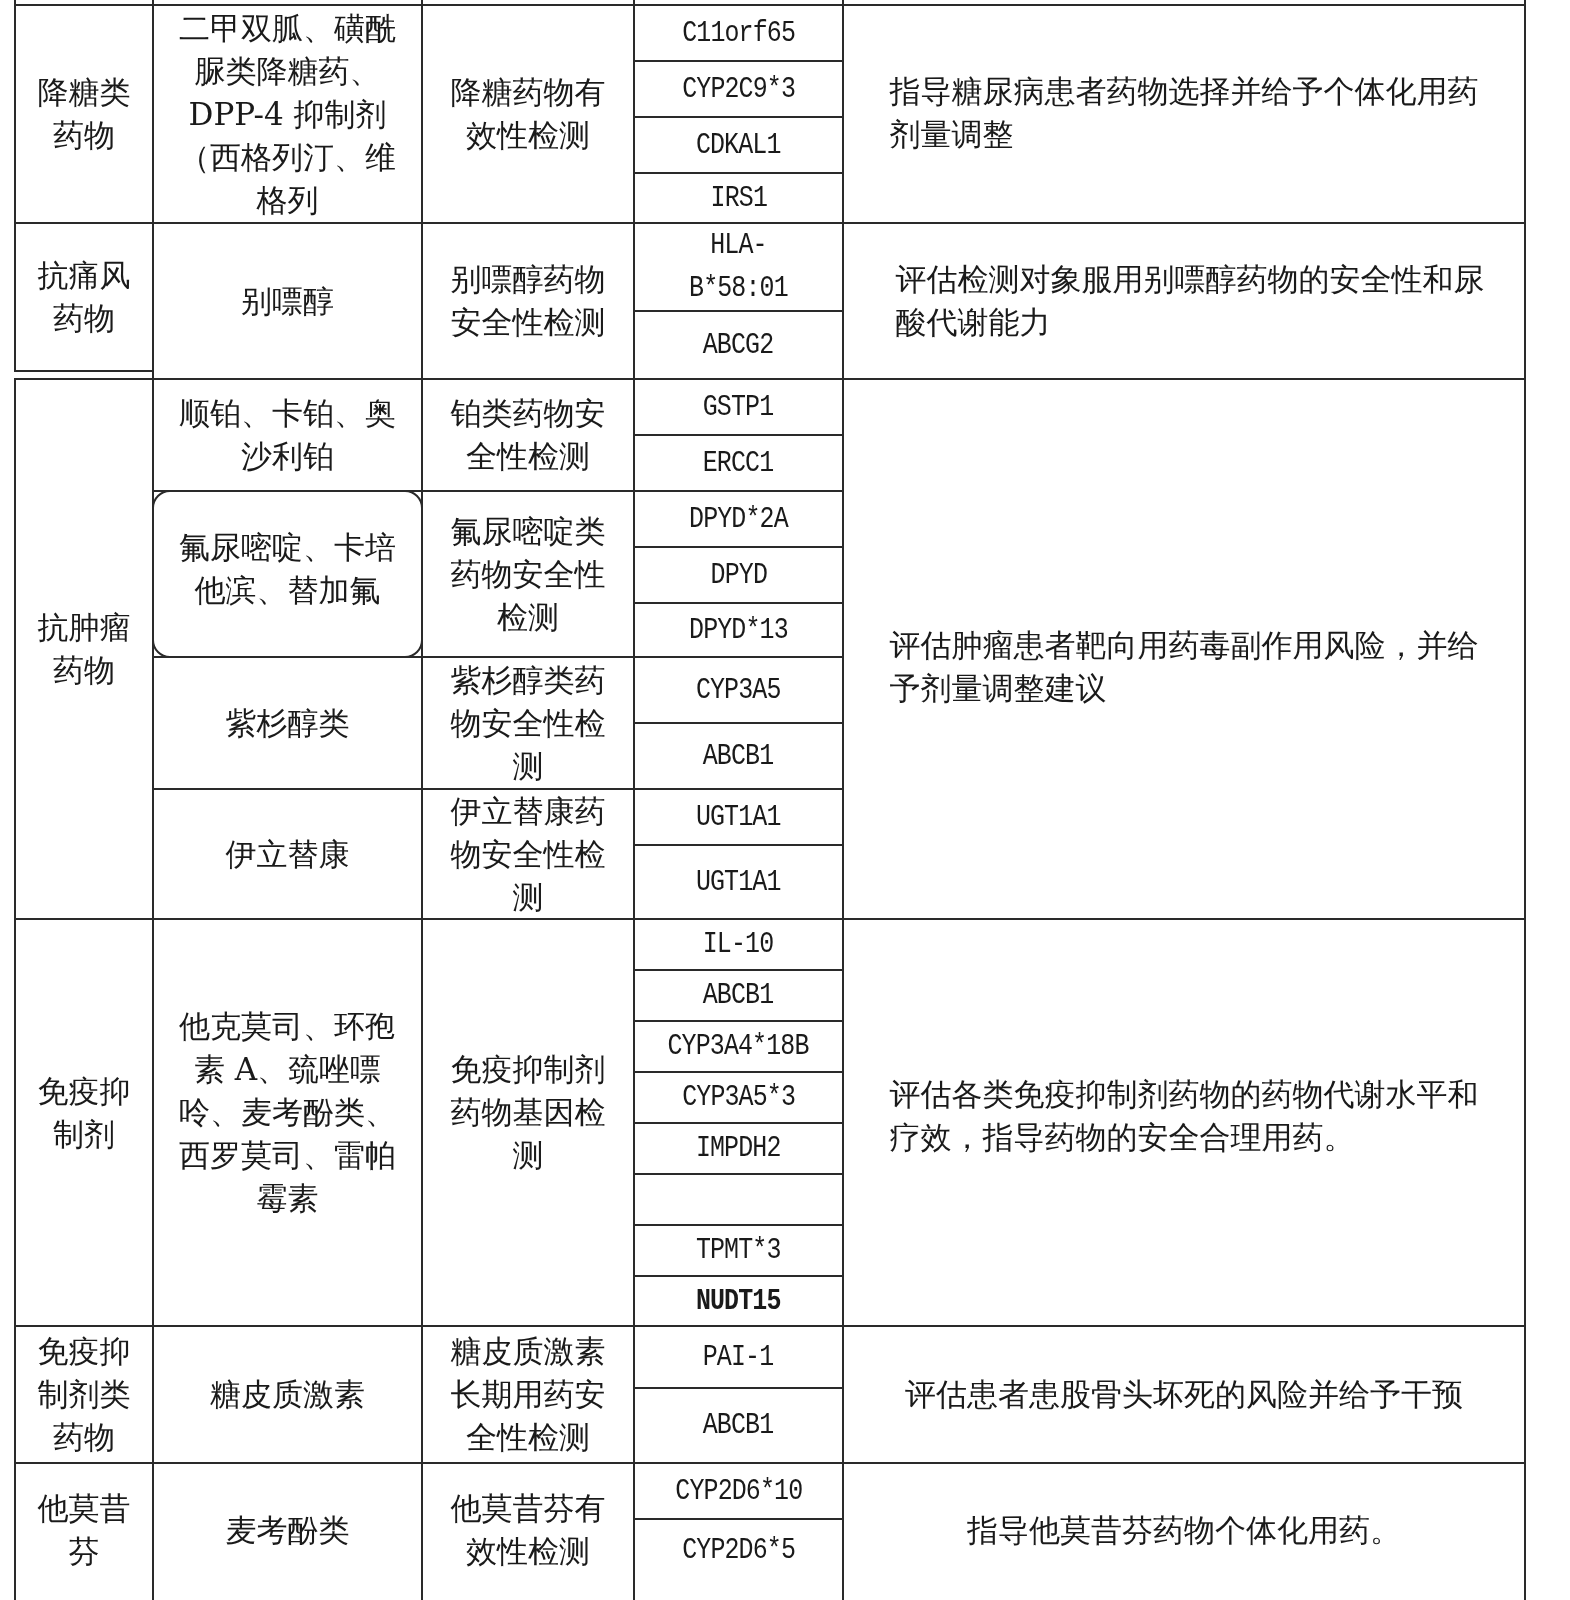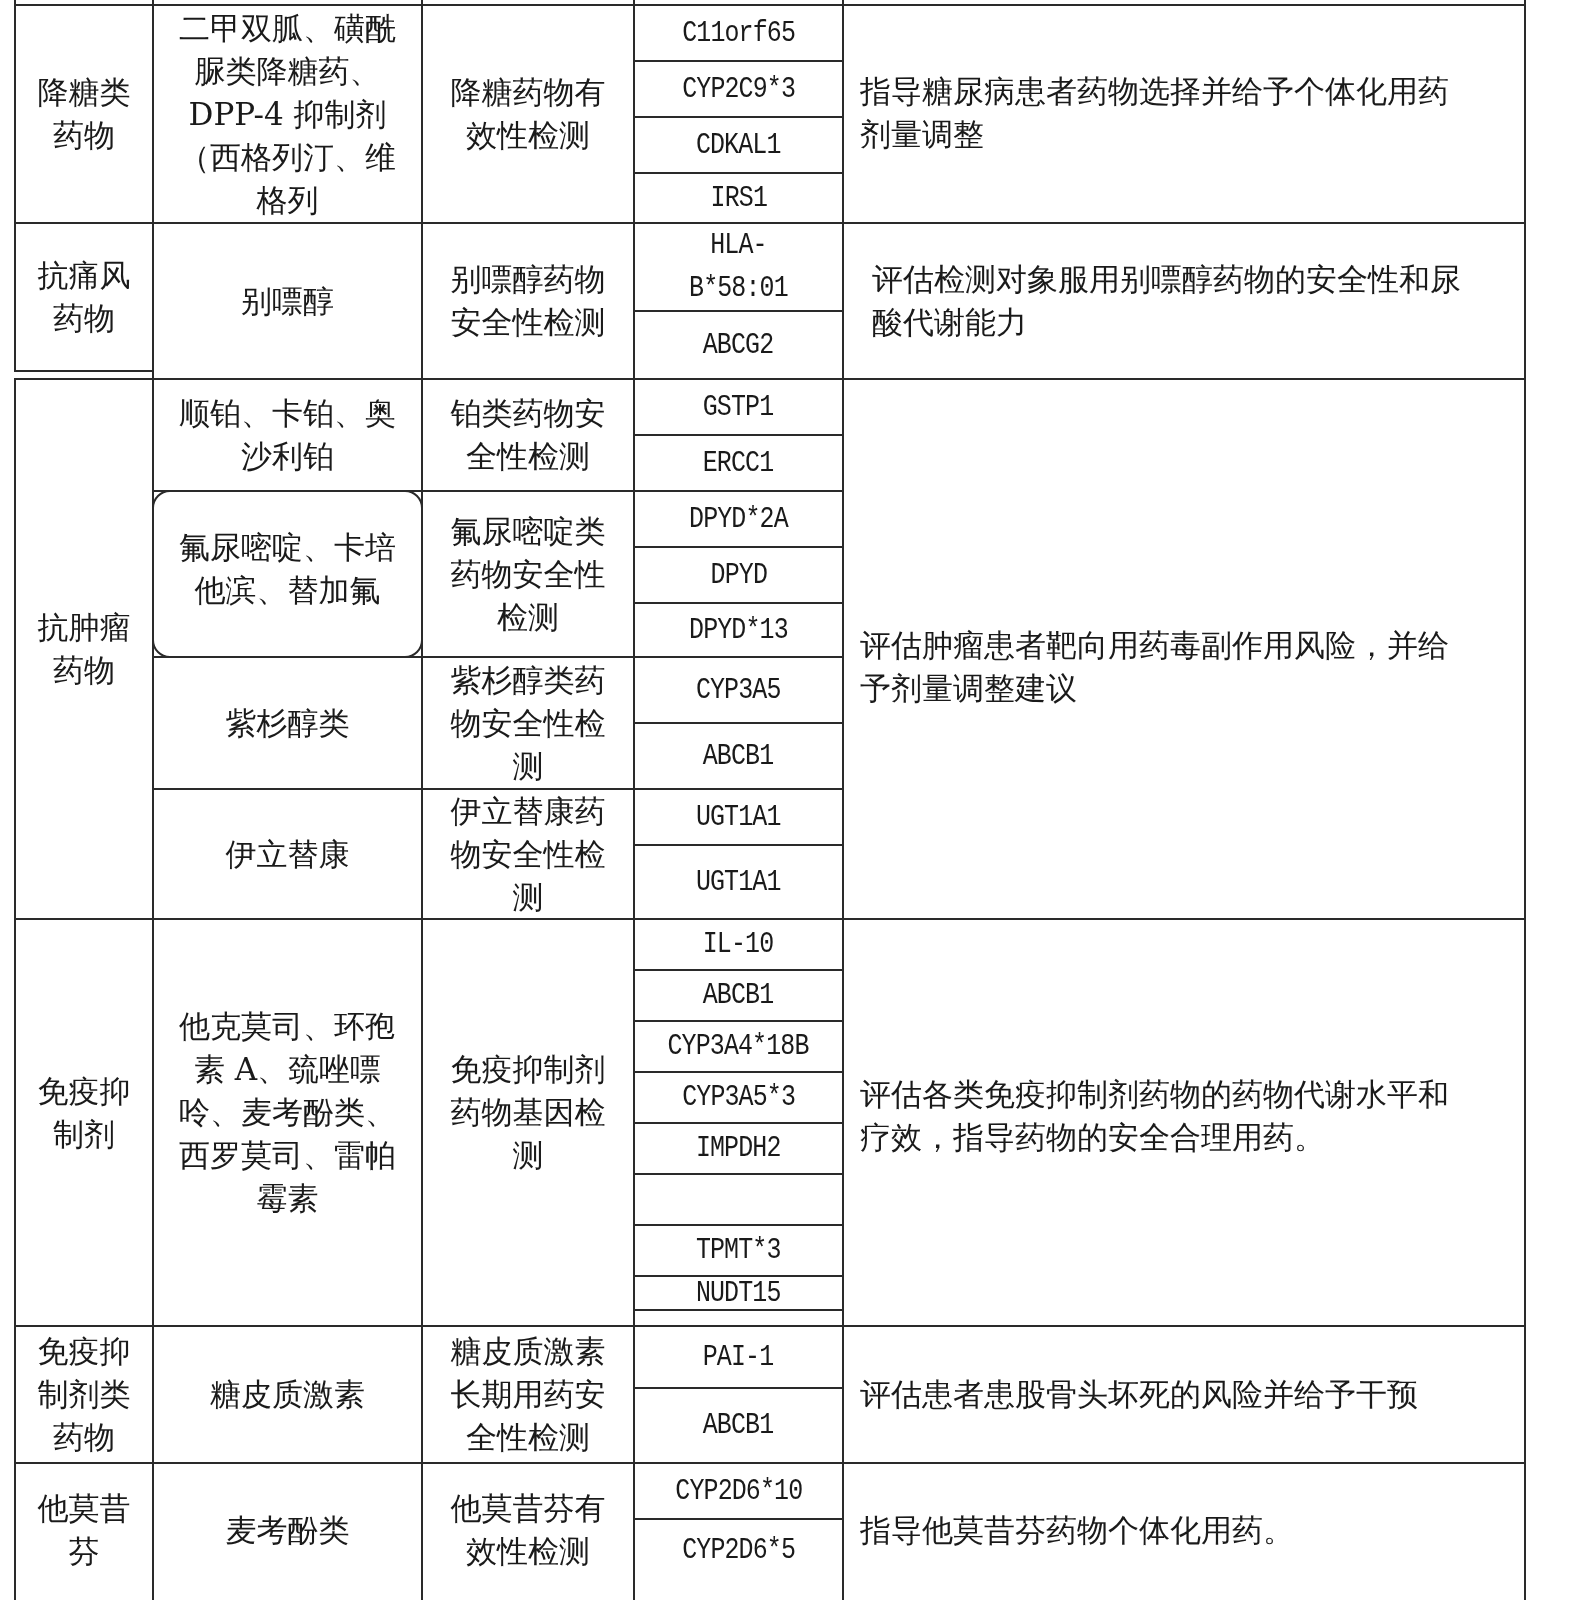--- a/index.html
+++ b/index.html
@@ -5,21 +5,21 @@
   html, body { margin: 0; padding: 0; background: #ffffff; }
   body { width: 1570px; height: 1600px; position: relative; overflow: hidden;
          font-family: "DejaVu Serif", "Liberation Serif", serif; color: #1a1a1a; }
   #table { position: absolute; left: 0; top: 0; width: 1570px; height: 1600px; }
   .cell { position: absolute; box-sizing: border-box; border: 2px solid #2a2a2a;
           display: flex; align-items: center; justify-content: center;
           text-align: center; font-size: 31px; line-height: 43px; padding: 0 14px;
           background: #fff; }
   .cell.gene { font-family: "Liberation Mono", "DejaVu Sans Mono", monospace; font-size: 29px;
                letter-spacing: -1px; padding: 0 2px; transform-origin: center; }
-  .cell.desc { justify-content: flex-start; text-align: left; padding: 0 16px; }
+  .cell.desc { justify-content: center; text-align: left; padding: 0 16px; }
   .cell .txt { display: block; }
   .cell.gene .txt { transform: scaleX(0.86); white-space: nowrap; }
 </style>
 </head>
 <body>
 
 <div id="table">
 
   <div class="cell" style="left:14px;top:-40px;width:140px;height:46px;"></div>
   <div class="cell" style="left:152px;top:-40px;width:271px;height:46px;"></div>
@@ -182,21 +182,21 @@
     </div>
   <div class="cell gene" style="left:633px;top:1071px;width:211px;height:53px;">
       <span class="txt">CYP3A5*3</span>
     </div>
   <div class="cell gene" style="left:633px;top:1122px;width:211px;height:53px;">
       <span class="txt">IMPDH2</span>
     </div>
   <div class="cell gene" style="left:633px;top:1224px;width:211px;height:53px;">
       <span class="txt">TPMT*3</span>
     </div>
-  <div class="cell gene" style="left:633px;top:1275px;width:211px;height:36px;">
+  <div class="cell gene" style="left:633px;top:1275px;width:211px;height:52px;font-weight:bold;">
       <span class="txt">NUDT15</span>
     </div>
   <div class="cell desc" style="left:842px;top:918px;width:684px;height:409px;">
     <span class="txt" style="white-space:pre-line;margin-top:-14px">评估各类免疫抑制剂药物的药物代谢水平和
 疗效，指导药物的安全合理用药。</span>
   </div>
 
   <div class="cell" style="left:14px;top:1325px;width:140px;height:139px;">
     <span class="txt" style="white-space:pre-line">免疫抑
 制剂类

